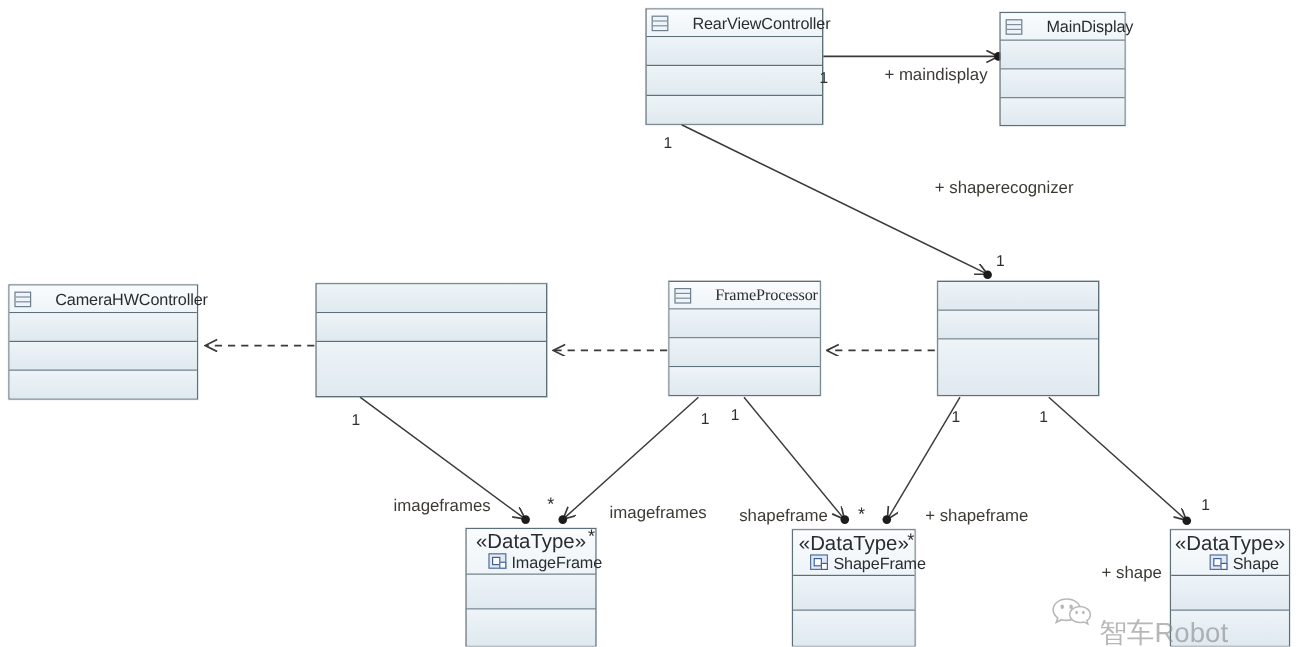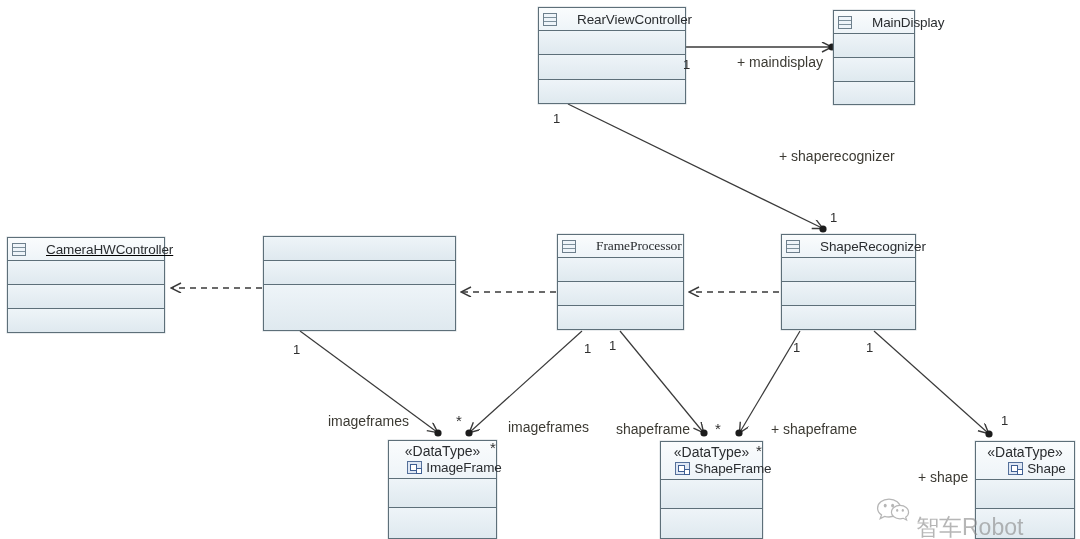--- a/index.html
+++ b/index.html
@@ -54,28 +54,27 @@
     gap: 0px;
     padding: 2px 2px 3px 2px;
   }
   .uml-name {
     font-size: 13.5px;
     color: #2a2d30;
     white-space: nowrap;
     letter-spacing: -0.1px;
   }
   .uml-stereo {
-    font-size: 14px;
+    font-size: 17px;
     color: #2a2d30;
     white-space: nowrap;
     line-height: 1.15;
   }
   .stereo-row {
     display: flex;
-    align-items: center;
     gap: 4px;
     padding-left: 24px;
   }
   .uml-compartment {
     box-sizing: border-box;
     border-bottom: 1px solid #5d6f79;
     background: linear-gradient(to bottom, #eef4f8 0%, #dfe9ef 100%);
   }
   .uml-compartment:last-child {
     border-bottom: none;
@@ -241,32 +240,32 @@
   <div class="uml-class" style="left:538px; top:7px; width:148px; height:97px;">
     <div class="uml-header" style="height:23px;">
       <span class="icon-class"></span>
       <span class="uml-name">RearViewController</span>
     </div>
     <div class="uml-compartment" style="height:24px;"></div>
     <div class="uml-compartment" style="height:25px;"></div>
     <div class="uml-compartment" style="flex:1 1 auto;"></div>
   </div>
 
-  <div class="uml-class" style="left:833px; top:10px; width:82px; height:95px;">
+  <div class="uml-class" style="left:833px; top:10px; width:105px; height:95px;">
     <div class="uml-header" style="height:23px;">
       <span class="icon-class"></span>
       <span class="uml-name">MainDisplay</span>
     </div>
     <div class="uml-compartment" style="height:24px;"></div>
     <div class="uml-compartment" style="height:24px;"></div>
     <div class="uml-compartment" style="flex:1 1 auto;"></div>
   </div>
 
   <div class="uml-class" style="left:7px; top:237px; width:158px; height:96px;">
-    <div class="uml-header" style="height:23px;text-decoration:underline;">
+    <div class="uml-header" style="height:23px;">
       <span class="icon-class"></span>
       <span class="uml-name">CameraHWController</span>
     </div>
     <div class="uml-compartment" style="height:24px;"></div>
     <div class="uml-compartment" style="height:24px;"></div>
     <div class="uml-compartment" style="flex:1 1 auto;"></div>
   </div>
 
   <div class="uml-class" style="left:263px; top:236px; width:193px; height:95px;">
     <div class="uml-compartment" style="height:24px;"></div>
@@ -278,24 +277,20 @@
     <div class="uml-header" style="height:23px;font-family:Liberation Serif, serif;">
       <span class="icon-class"></span>
       <span class="uml-name">FrameProcessor</span>
     </div>
     <div class="uml-compartment" style="height:24px;"></div>
     <div class="uml-compartment" style="height:24px;"></div>
     <div class="uml-compartment" style="flex:1 1 auto;"></div>
   </div>
 
   <div class="uml-class" style="left:781px; top:234px; width:135px; height:96px;">
-    <div class="uml-header" style="height:23px;">
-      <span class="icon-class"></span>
-      <span class="uml-name">ShapeRecognizer</span>
-    </div>
     <div class="uml-compartment" style="height:24px;"></div>
     <div class="uml-compartment" style="height:24px;"></div>
     <div class="uml-compartment" style="flex:1 1 auto;"></div>
   </div>
 
   <div class="uml-class" style="left:388px; top:440px; width:109px; height:99px;">
     <div class="uml-header stereo" style="height:38px;">
       <span class="uml-stereo">«DataType»</span>
       <span class="stereo-row">
         <span class="icon-datatype"></span>

